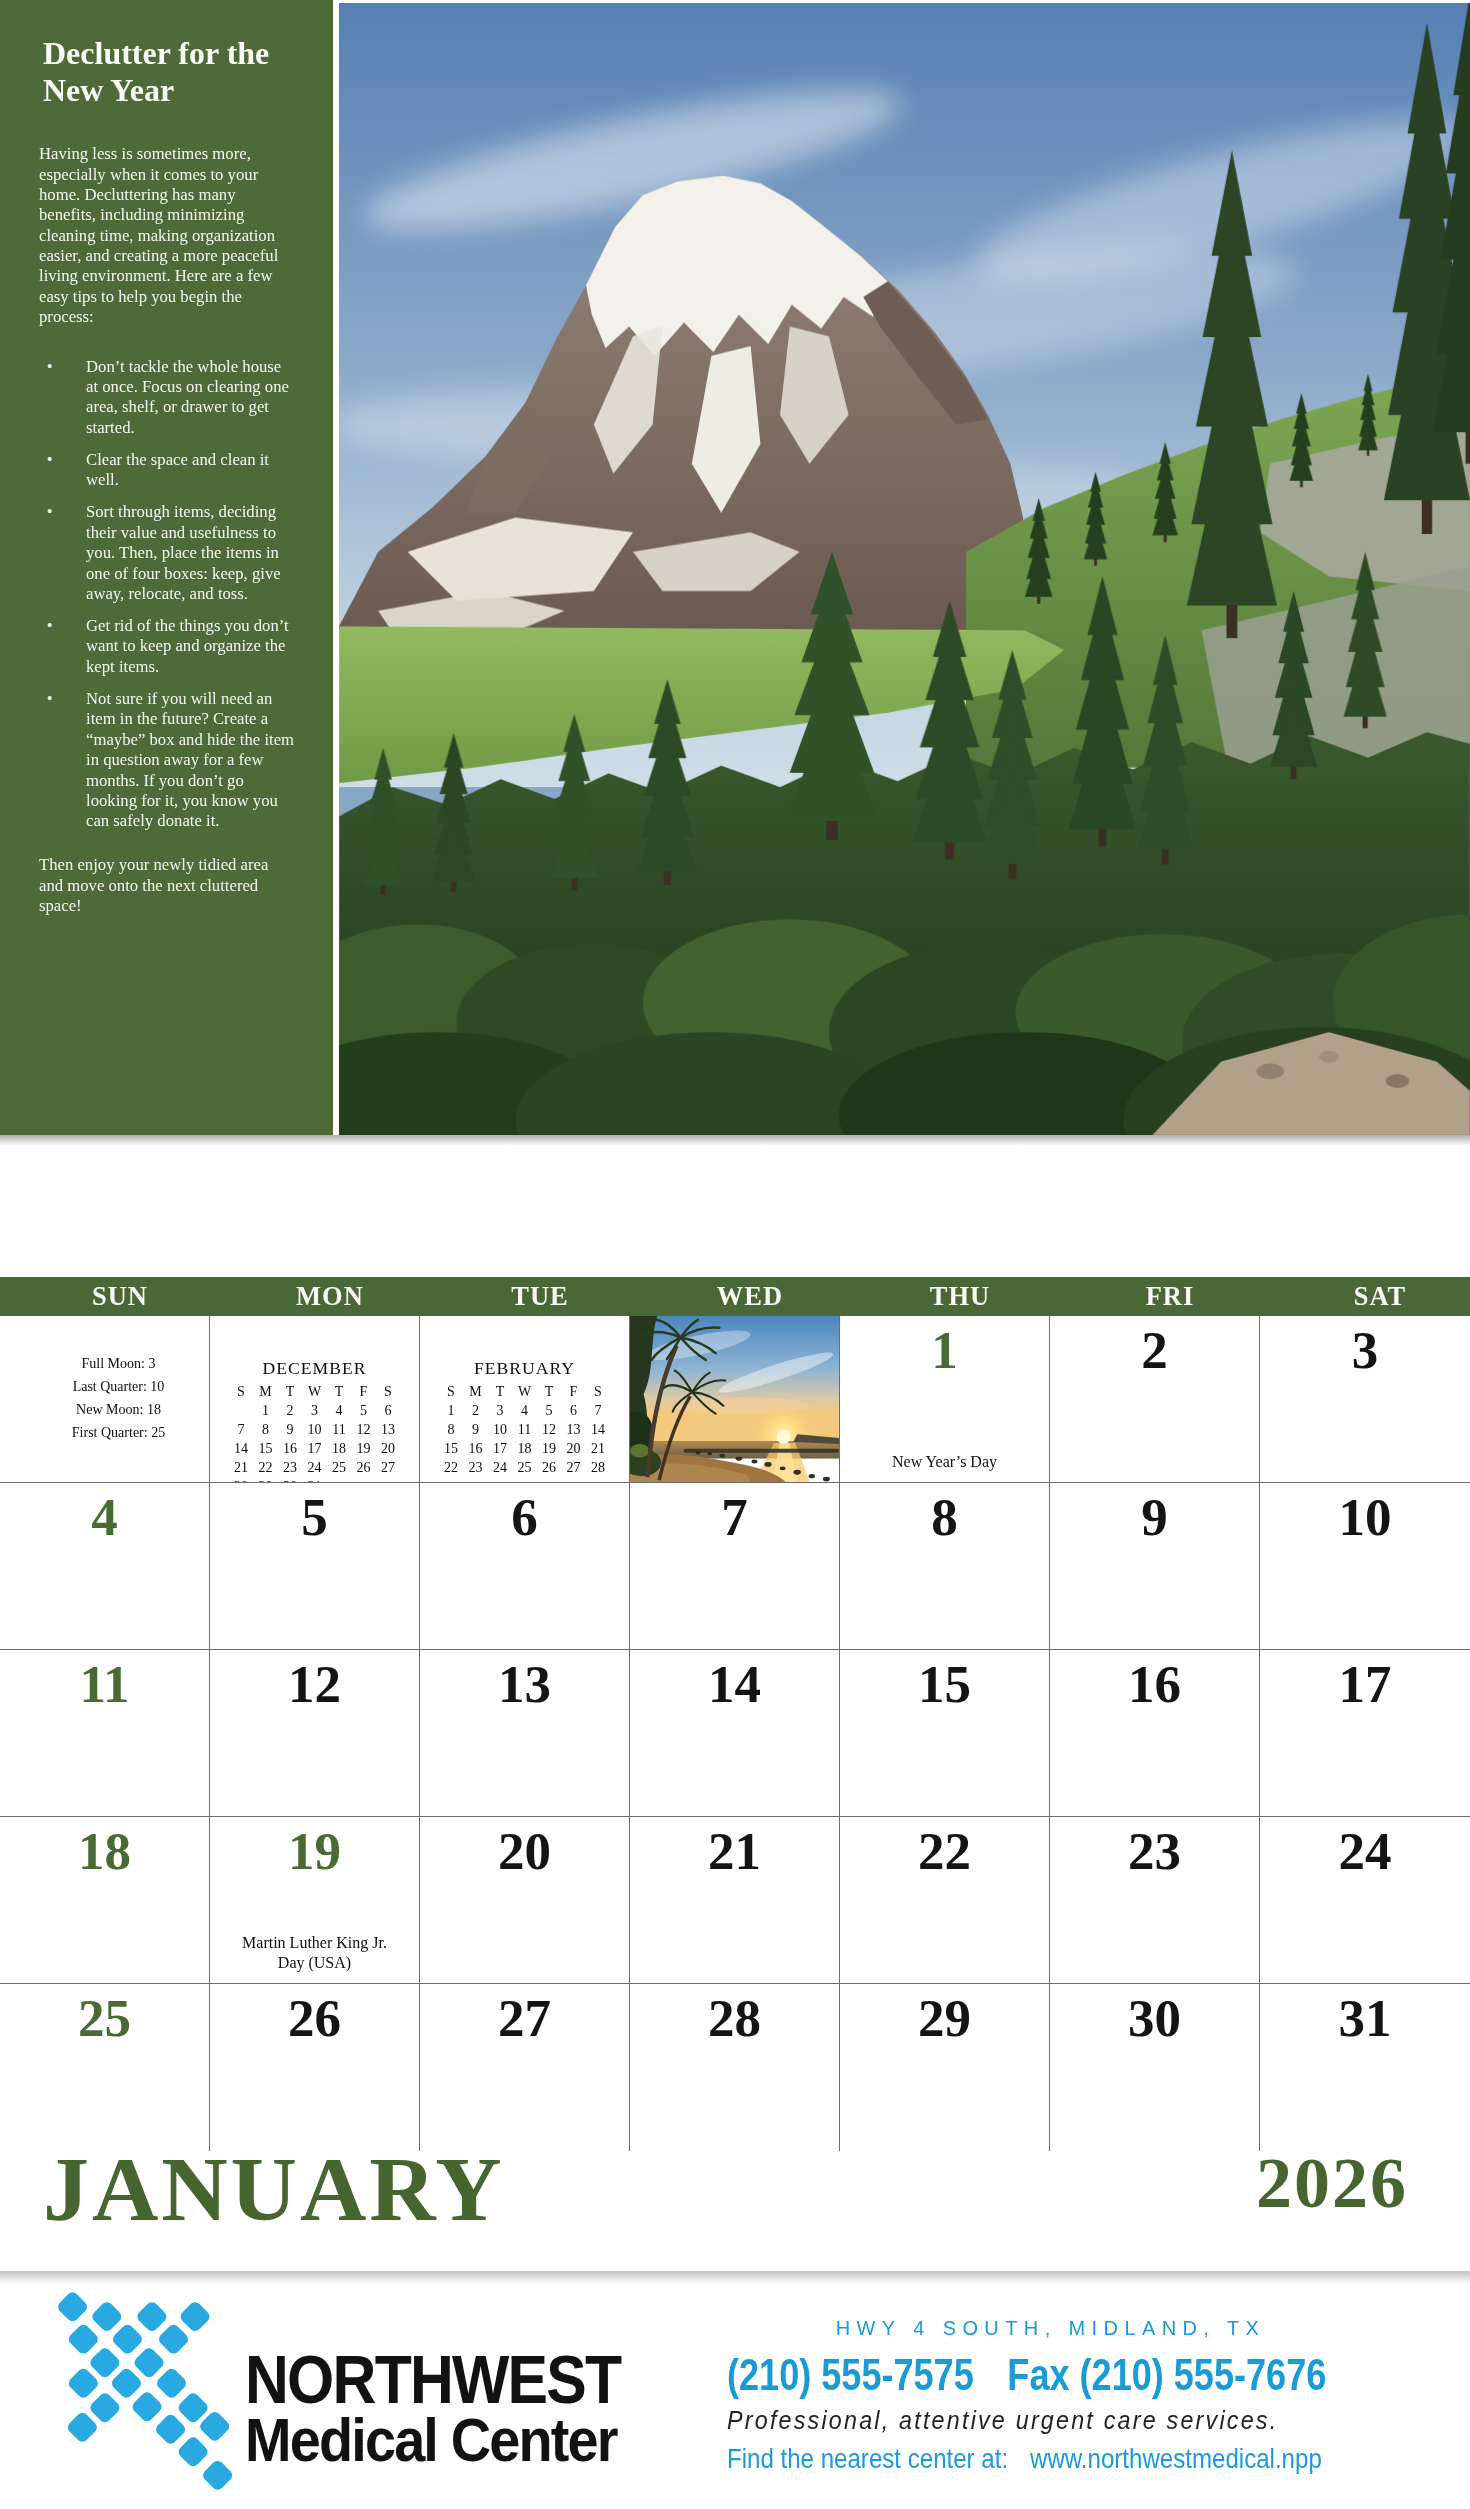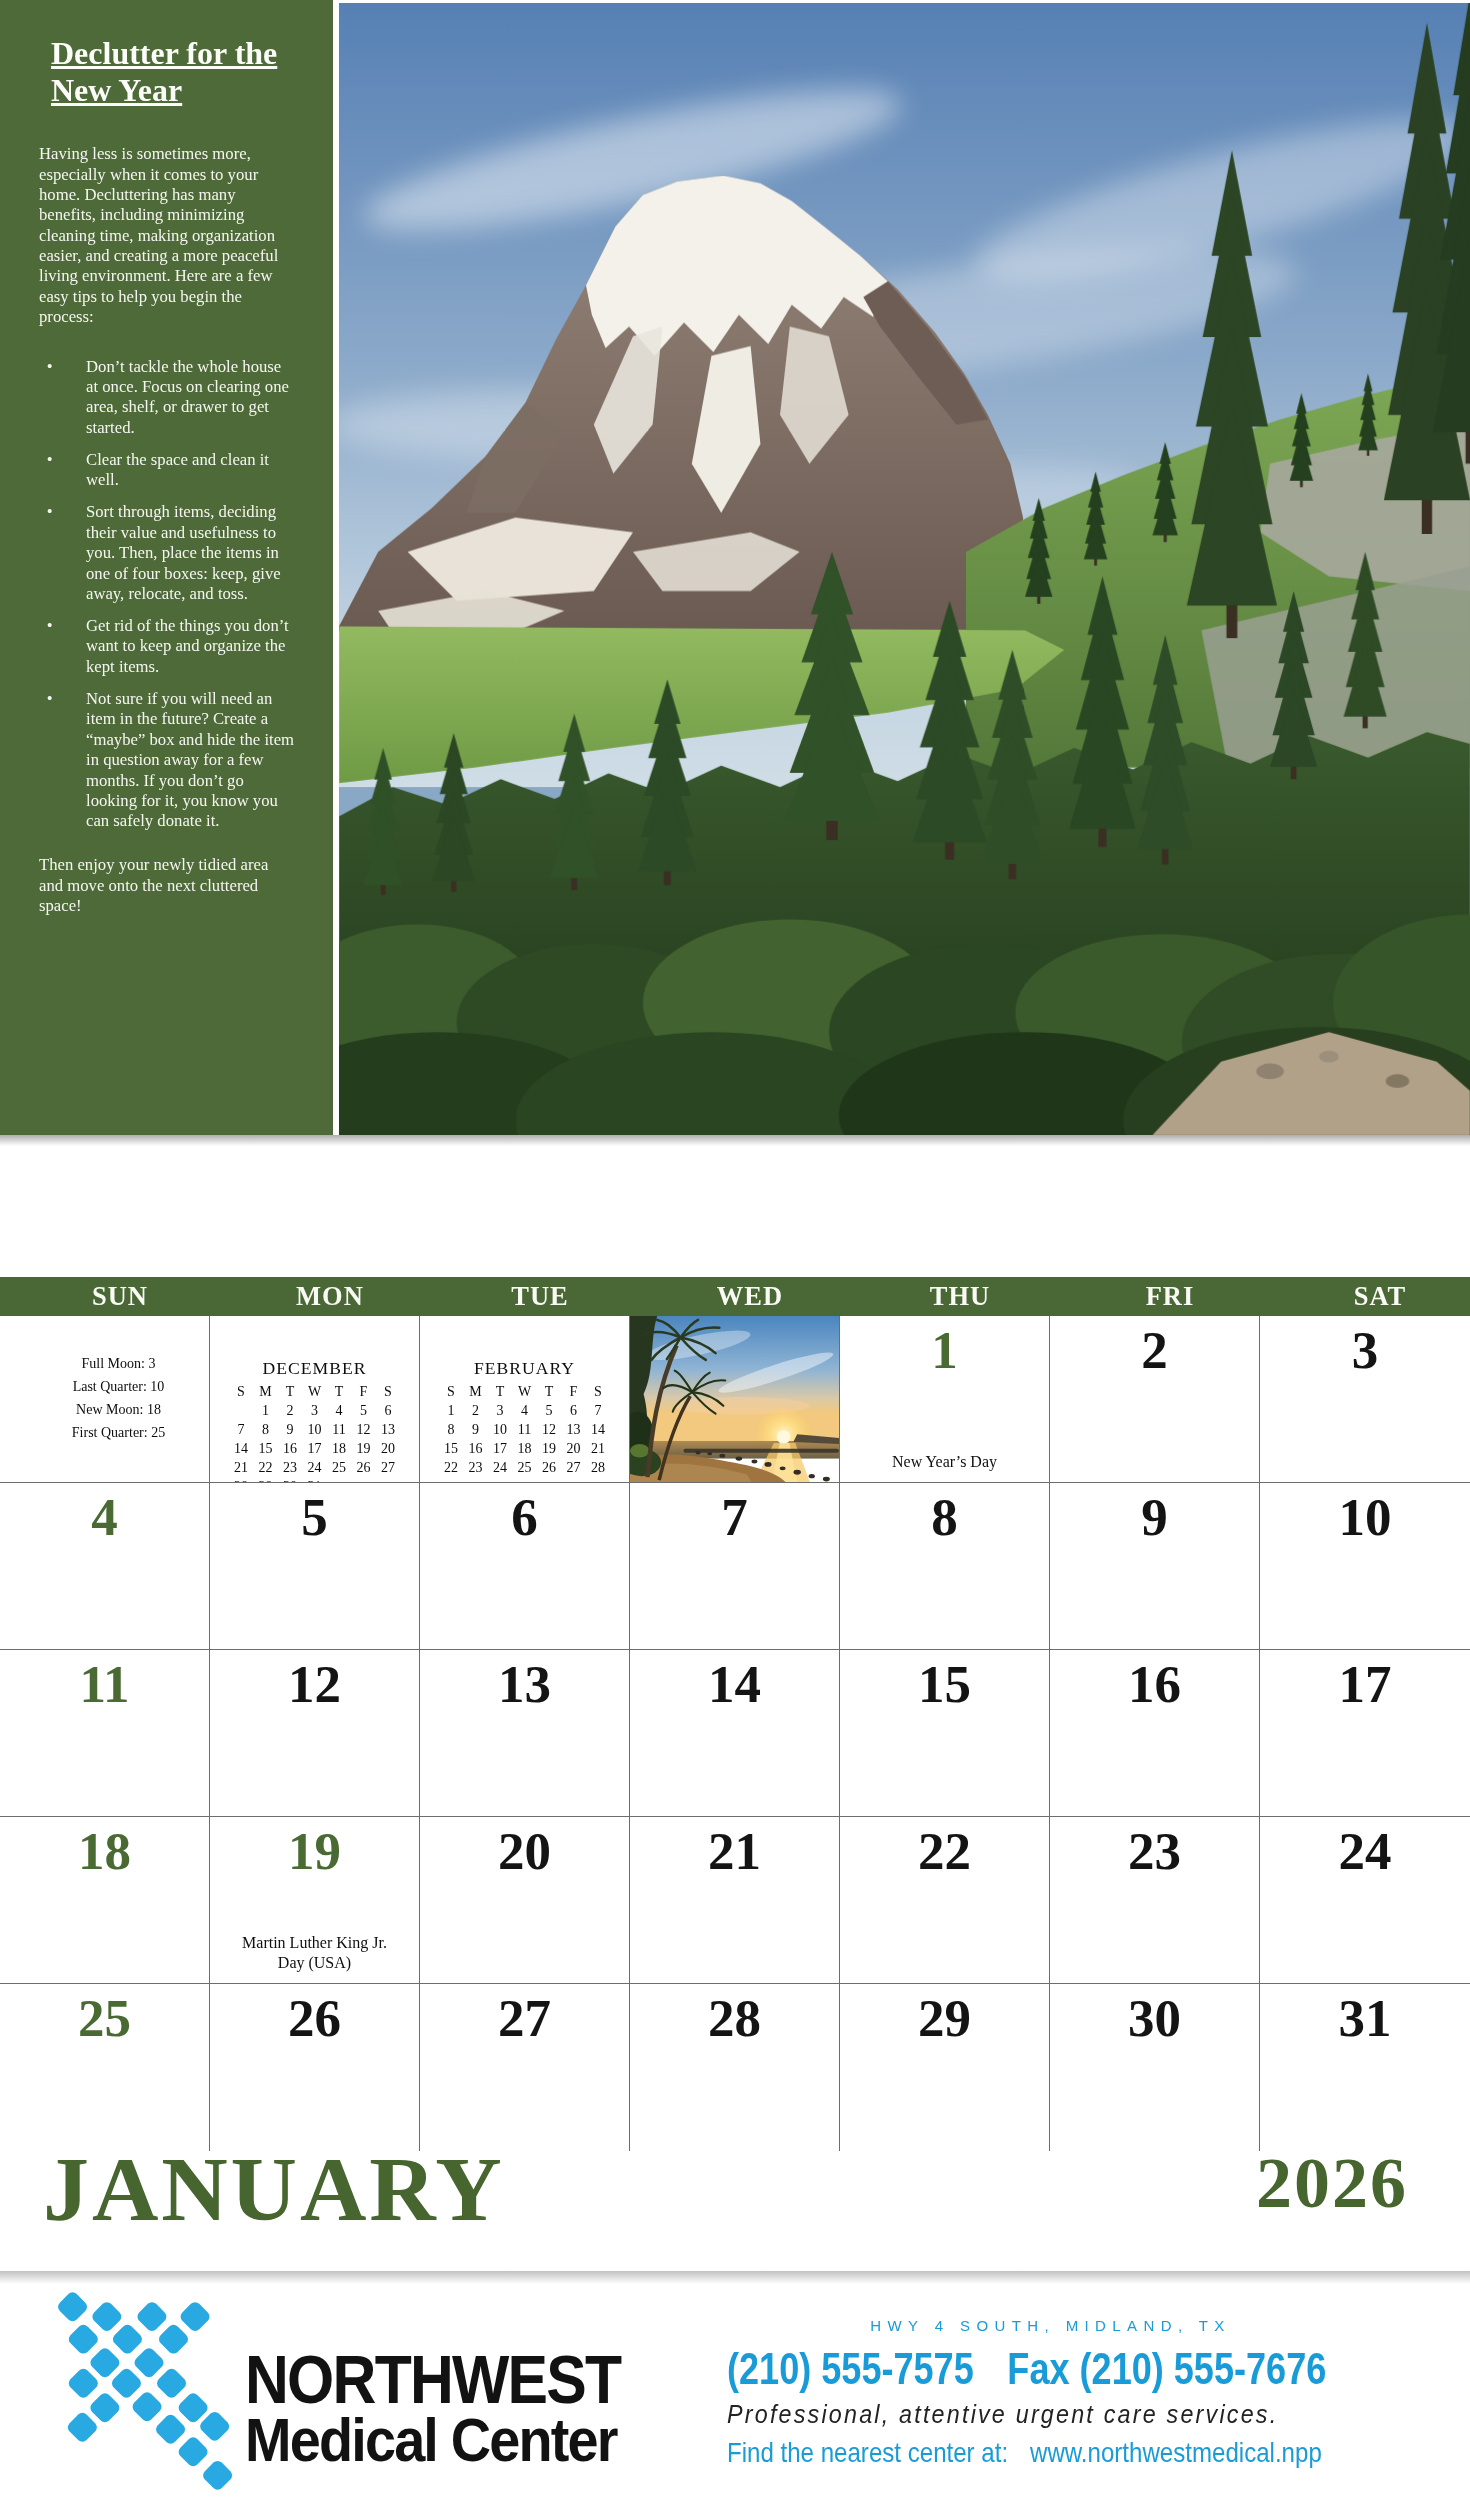--- a/index.html
+++ b/index.html
@@ -3,21 +3,21 @@
 <meta charset="utf-8">
 <style>
   html,body{margin:0;padding:0;}
   body{width:1470px;height:2509px;position:relative;background:#ffffff;
        font-family:"Liberation Serif","DejaVu Serif",serif;overflow:hidden;}
 
   
   .sidebar{position:absolute;left:0;top:0;width:333px;height:1135px;
            background:var(--green-panel,#4d6a38);color:#f6f6f1;box-sizing:border-box;
            padding:35px 33px 0 39px;}
-  .sb-title{font-weight:bold;font-size:32px;line-height:1.16;margin:0 0 35px 12px;width:227px;color:#fcfcf8;text-decoration:underline;}
+  .sb-title{font-weight:bold;font-size:32px;line-height:1.16;margin:0 0 35px 4px;width:227px;color:#fcfcf8;}
   .sb-intro,.sb-outro{font-size:16.7px;line-height:1.22;width:249px;margin:0;}
   .sb-list{list-style:none;margin:29px 0 0 0;padding:0;width:257px;}
   .sb-list li{position:relative;padding-left:47px;margin-bottom:11.8px;font-size:16.7px;line-height:1.22;}
   .sb-list li::before{content:"\2022";position:absolute;left:7.8px;top:0;}
   .sb-outro{margin-top:23.5px;}
 
   .photo-main{position:absolute;left:339px;top:2.9px;width:1131px;height:1132px;
               overflow:hidden;background:#89a8c6;}
   .photo-main svg{display:block;}
 
@@ -58,21 +58,21 @@
 
   
   .footer{position:absolute;left:0;top:2284px;width:1470px;height:225px;background:#fff;
           font-family:"Liberation Sans",sans-serif;}
   .logo-svg{position:absolute;left:51px;top:5.9px;}
   .brand-top{position:absolute;left:245px;top:61px;font-weight:bold;font-size:69px;line-height:1;
              letter-spacing:-2px;color:#121212;transform:scaleX(.88);transform-origin:0 0;white-space:nowrap;}
   .brand-bottom{position:absolute;left:245px;top:125px;font-weight:bold;font-size:62px;line-height:1;
              letter-spacing:-2px;color:#121212;transform:scaleX(.90);transform-origin:0 0;white-space:nowrap;}
   .contact{position:absolute;left:727px;top:0;width:647px;}
-  .c-hwy{margin-top:33px;text-align:center;font-size:15px;letter-spacing:6.4px;
+  .c-hwy{margin-top:33px;text-align:center;font-size:20px;letter-spacing:6.4px;
          color:var(--blue-text,#199bd7);white-space:nowrap;}
   .c-phone{margin-top:12.7px;font-weight:bold;font-size:44px;line-height:1;color:var(--blue-text,#199bd7);
            transform:scaleX(.82);transform-origin:0 50%;white-space:nowrap;}
   .c-phone .gap{display:inline-block;width:41px;}
   .c-tag{margin-top:10.8px;font-style:italic;font-size:26.5px;line-height:1;letter-spacing:2.5px;color:#222;
          transform:scaleX(.88);transform-origin:0 50%;white-space:nowrap;}
   .c-find{margin-top:10.8px;font-size:28px;line-height:1;color:var(--blue-text,#199bd7);
           transform:scaleX(.86);transform-origin:0 50%;white-space:nowrap;}
   .c-find .gap{display:inline-block;width:25.5px;}
 </style>

